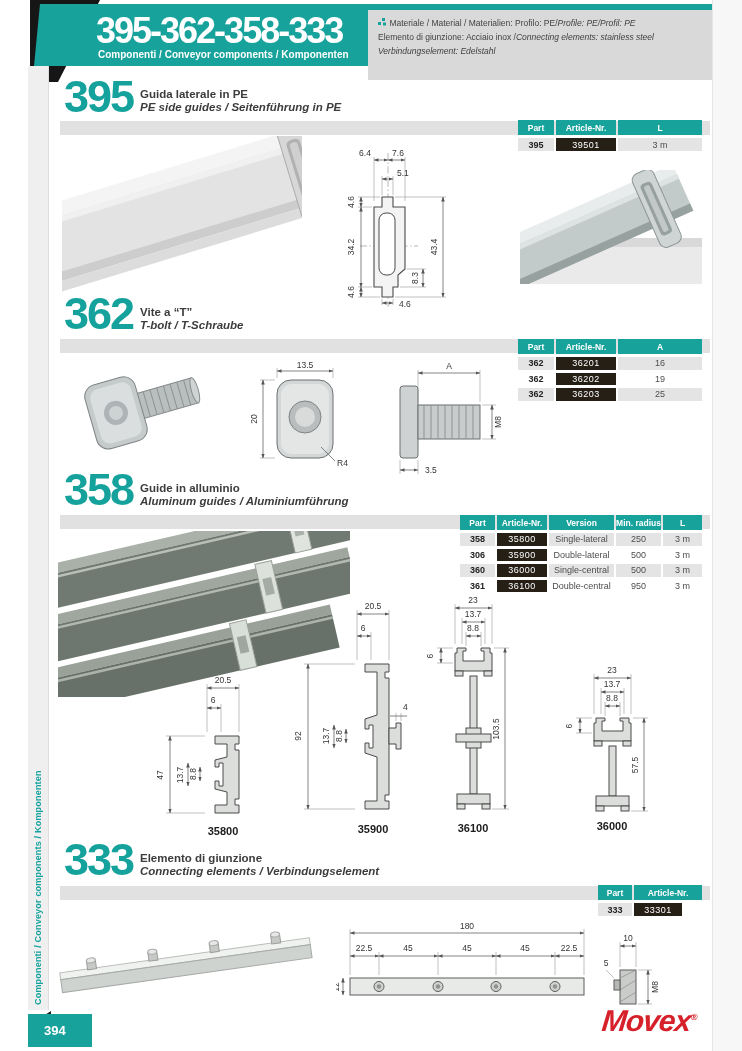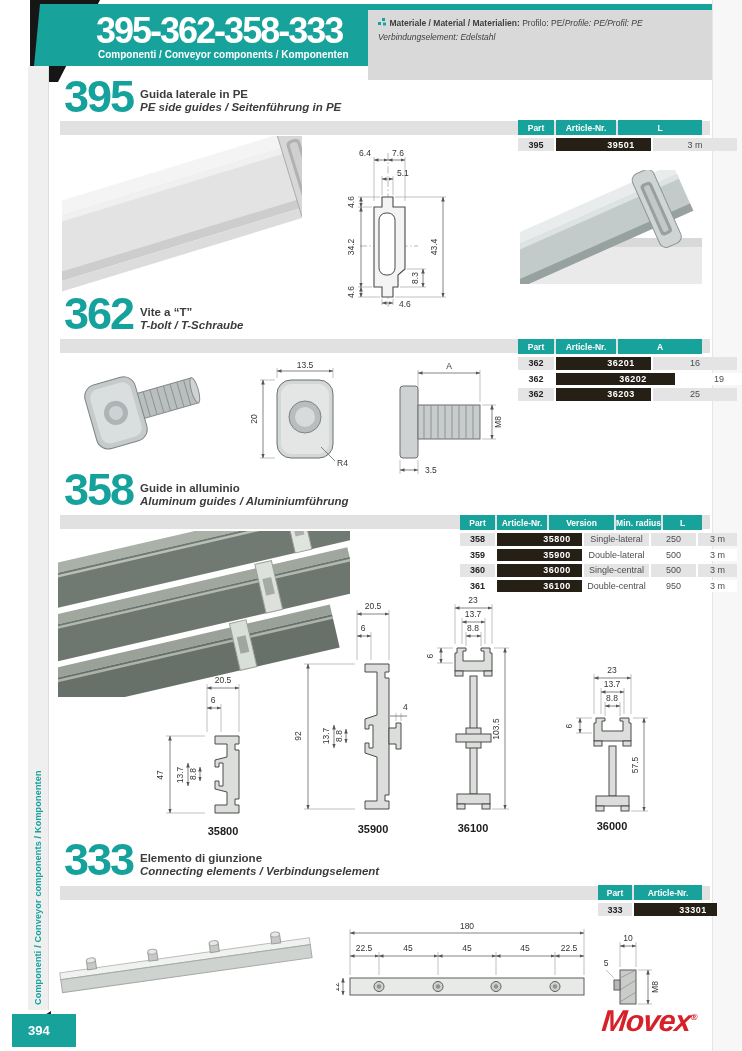--- a/index.html
+++ b/index.html
@@ -13,32 +13,32 @@
   .tbl{position:absolute;}
   .th{display:flex;gap:2px;}
   .th>div{background:#18a29c;color:#fff;font-size:8.5px;font-weight:bold;height:15px;
           display:flex;align-items:center;justify-content:center;}
   .tr{display:flex;gap:2px;margin-top:3px;}
   .tr>div{height:12.5px;display:flex;align-items:center;justify-content:center;font-size:9px;}
   .tall>div{height:13px;}
   .rg>div{background:#e4e4e4;}
   .rw>div{background:#ffffff;}
   .part{font-weight:bold;color:#222;}
-  .art{background:#251f16 !important;color:#fff;font-weight:bold;letter-spacing:0.5px;padding-left:35px;}
+  .art{background:#251f16 !important;color:#fff;font-weight:normal;letter-spacing:0.5px;}
   .val{color:#4d4d4d;}
   svg text{font-family:"Liberation Sans",sans-serif;}
   .dt{font-size:8.5px;fill:#333;}
   .dlb{font-size:11px;font-weight:bold;fill:#1c1c1c;}
   .dl{stroke:#666;stroke-width:0.8;fill:none;}
   .ext{stroke:#999;stroke-width:0.6;fill:none;}
   .cl{stroke:#888;stroke-width:0.6;stroke-dasharray:7 2.5 1.5 2.5;fill:none;}
   .prof{fill:#dcdedc;stroke:#4a4a4a;stroke-width:1;}
   .pe{fill:#f4f4f4;stroke:#4a4a4a;stroke-width:1.1;}
   .mbox{background:#d9d9d9;font-size:8.5px;color:#3f3f3f;line-height:1.62;padding:7px 10px;}
-  .mbox b{font-weight:bold;}
+  .mbox b{font-weight:normal;}
   .mbox i{font-style:italic;}
   .vlabel{writing-mode:vertical-rl;transform:rotate(180deg);color:#16a29c;
           font-size:9px;font-weight:bold;letter-spacing:0.2px;}
   .logo{color:#d6212a;font-weight:bold;font-style:italic;font-size:30px;letter-spacing:-1px;
         transform:skewX(-6deg);}
   .logo sup{font-size:9px;}
 </style>
 </head>
 <body>
 
@@ -64,30 +64,33 @@
     <div>
       <svg width="9" height="8" style="display:inline-block">
         <rect x="0" y="4" width="3" height="3" fill="#18a29c"></rect>
         <rect x="4" y="0" width="3" height="3" fill="#18a29c"></rect>
         <rect x="5" y="4.5" width="3" height="3" fill="#18a29c"></rect>
       </svg>
       <b>Materiale / Material / Materialien:</b>
       <span>Profilo: PE/</span><i>Profile: PE/Profil: PE</i>
     </div>
     <div>
+      <span>Elemento di giunzione: Acciaio inox /</span><i>Connecting elements: stainless steel</i>
+    </div>
+    <div>
       <i>Verbindungselement: Edelstahl</i>
     </div>
   </div>
 
   <div class="abs" style="left:28px;top:66px;width:20px;height:944px;background:#efefef;border-right:1px solid #dddddd;"></div>
   <div class="abs vlabel" style="left:28px;top:650px;width:20px;height:355px;display:flex;align-items:center;">Componenti / Conveyor components / Komponenten</div>
   <svg class="abs" style="left:28px;top:1011px" width="24" height="16">
     <polygon points="0,15 23,0 23,15" fill="#1f1f1f"></polygon>
   </svg>
-  <div class="abs" style="left:12px;top:1014px;width:64px;height:33px;background:#18a29c;color:#fff;font-size:13px;
+  <div class="abs" style="left:28px;top:1014px;width:64px;height:33px;background:#18a29c;color:#fff;font-size:13px;
        font-weight:bold;display:flex;align-items:center;padding-left:16px;box-sizing:border-box;">394</div>
 
   <div class="abs" style="left:712px;top:0;width:30px;height:1051px;background:#f7f7f7;border-left:1px solid #e6e6e6;"></div>
 
   <div class="abs secnum" style="left:64px;top:78px;">395</div>
   <div class="abs t1" style="left:140px;top:88px;">Guida laterale in PE</div>
   <div class="abs t2" style="left:140px;top:101px;">PE side guides / Seitenführung in PE</div>
   <div class="abs band" style="left:60px;top:121px;width:650px;"></div>
 
   <svg class="abs" style="left:62px;top:136px" width="240" height="156" viewBox="0 0 240 156">
@@ -252,21 +255,21 @@
       <div style="width:60px">Article-Nr.</div>
       <div style="width:84px">A</div>
     </div>
     <div class="tr rg">
       <div class="part" style="width:36px">362</div>
       <div class="art" style="width:60px">36201</div>
       <div class="val" style="width:84px">16</div>
     </div>
     <div class="tr rw">
       <div class="part" style="width:36px">362</div>
-      <div class="art" style="width:84px">36202</div>
+      <div class="art" style="width:60px">36202</div>
       <div class="val" style="width:84px">19</div>
     </div>
     <div class="tr rg">
       <div class="part" style="width:36px">362</div>
       <div class="art" style="width:60px">36203</div>
       <div class="val" style="width:84px">25</div>
     </div>
   </div>
 
   <div class="abs secnum" style="left:64px;top:471px;">358</div>
@@ -283,21 +286,21 @@
       <div style="width:39px">L</div>
     </div>
     <div class="tr rg">
       <div class="part" style="width:35px">358</div>
       <div class="art" style="width:50px">35800</div>
       <div class="val" style="width:65px">Single-lateral</div>
       <div class="val" style="width:45px">250</div>
       <div class="val" style="width:39px">3 m</div>
     </div>
     <div class="tr rw">
-      <div class="part" style="width:35px">359</div>
+      <div class="part" style="width:35px">306</div>
       <div class="art" style="width:50px">35900</div>
       <div class="val" style="width:65px">Double-lateral</div>
       <div class="val" style="width:45px">500</div>
       <div class="val" style="width:39px">3 m</div>
     </div>
     <div class="tr rg">
       <div class="part" style="width:35px">360</div>
       <div class="art" style="width:50px">36000</div>
       <div class="val" style="width:65px">Single-central</div>
       <div class="val" style="width:45px">500</div>

